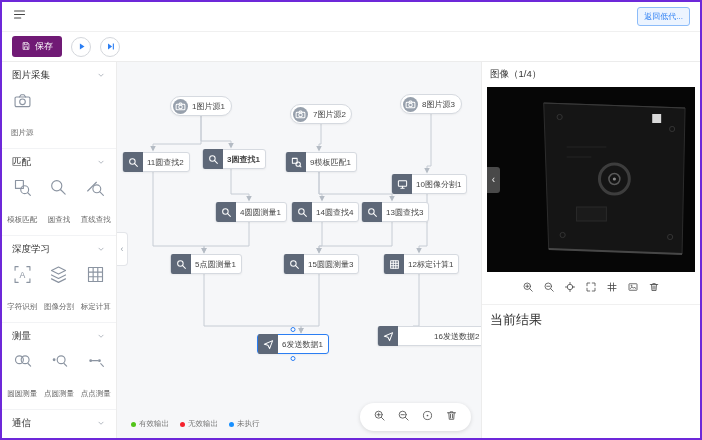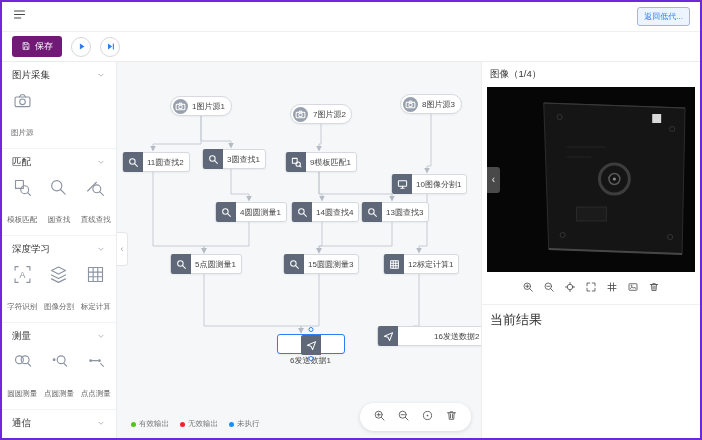--- a/index.html
+++ b/index.html
@@ -293,21 +293,21 @@
           </div>
           <div class="node" style="left: 5px; top: 90px; min-width: 62px;">
             <span class="nicon">
               <svg width="11" height="11" viewBox="0 0 12 12" fill="none" stroke="#fff" stroke-width="1.1" stroke-linecap="round" stroke-linejoin="round">
                 <circle cx="4.8" cy="4.8" r="3"></circle>
                 <path d="M7 7l3.2 3.2"></path>
               </svg>
             </span>
             <span class="nlabel">11圆查找2</span>
           </div>
-          <div class="node" style="left: 85px; top: 87px; min-width: 58px;">
+          <div class="node" style="left: 85px; top: 87px; min-width: 58px; font-weight: bold;">
             <span class="nicon">
               <svg width="11" height="11" viewBox="0 0 12 12" fill="none" stroke="#fff" stroke-width="1.1" stroke-linecap="round" stroke-linejoin="round">
                 <circle cx="4.8" cy="4.8" r="3"></circle>
                 <path d="M7 7l3.2 3.2"></path>
               </svg>
             </span>
             <span class="nlabel">3圆查找1</span>
           </div>
           <div class="node" style="left: 168px; top: 90px; min-width: 68px;">
             <span class="nicon">
@@ -375,21 +375,21 @@
           </div>
           <div class="node" style="left: 266px; top: 192px; min-width: 72px;">
             <span class="nicon">
               <svg width="11" height="11" viewBox="0 0 12 12" fill="none" stroke="#fff" stroke-width="1.1" stroke-linecap="round" stroke-linejoin="round">
                 <rect x="1.8" y="1.8" width="8.4" height="8.4"></rect>
                 <path d="M1.8 4.6h8.4M1.8 7.4h8.4M4.6 1.8v8.4M7.4 1.8v8.4"></path>
               </svg>
             </span>
             <span class="nlabel">12标定计算1</span>
           </div>
-          <div class="node sel" style="left: 160px; top: 272px; min-width: 68px; flex-direction: column;">
+          <div class="node sel" style="left: 140px; top: 272px; min-width: 68px;">
             <span class="nicon">
               <svg width="11" height="11" viewBox="0 0 12 12" fill="none" stroke="#fff" stroke-width="1.1" stroke-linecap="round" stroke-linejoin="round">
                 <path d="M1.5 5.8L10.5 1.8 7.2 10.5 5.4 6.8z"></path>
               </svg>
             </span>
             <span class="nlabel">6发送数据1</span>
             <span class="port pt"></span>
             <span class="port pb"></span>
           </div>
           <div class="node" style="left: 260px; top: 264px; min-width: 72px; gap: 32px;">

